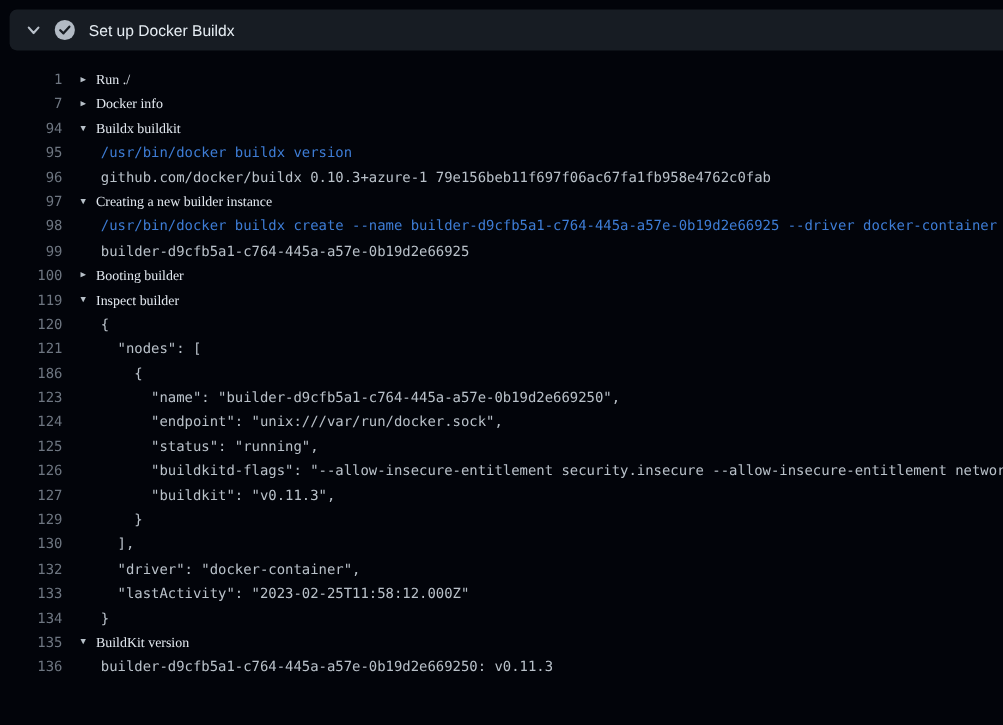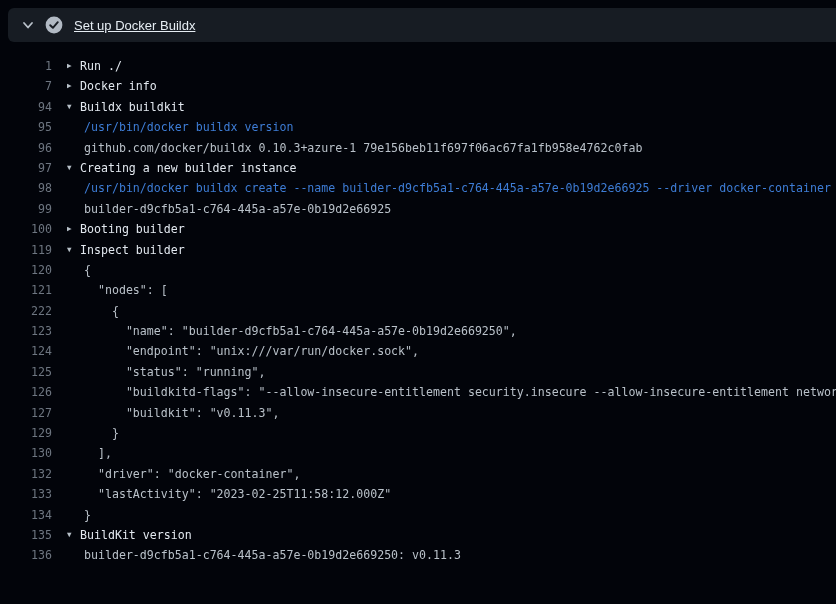--- a/index.html
+++ b/index.html
@@ -19,21 +19,20 @@
     cursor: pointer;
   }
   .chev { margin-left: 13px; width: 14px; height: 14px; display: flex; align-items: center; justify-content: center; flex: none; }
   .status { margin-left: 10px; width: 18px; height: 18px; flex: none; }
   .step-title {
     margin-left: 11px;
     font-family: "Liberation Sans", sans-serif;
     font-size: 13px; font-weight: 500;
     color: #e6edf3;
     white-space: nowrap;
-    text-decoration: underline;
   }
   .log {
     position: absolute; top: 42px; left: 0; right: 0; bottom: 0;
     padding-top: 14px;
     overflow: hidden;
   }
   .row {
     height: 20.4px; line-height: 20.4px;
     position: relative;
     padding-left: 84px;
@@ -47,21 +46,21 @@
     color: #6e7681;
     cursor: pointer;
   }
   .row .arrow {
     position: absolute; left: 67px; top: 0;
     font-size: 7.5px; line-height: 20.4px;
     color: #b7c0c8;
     cursor: pointer;
   }
   .row.group-collapsed, .row.group-expanded { padding-left: 80px; cursor: pointer; }
-  .row.group-collapsed .txt, .row.group-expanded .txt { color: #e2e8ef; }
+  .row.group-collapsed .txt, .row.group-expanded .txt { color: #e2e8ef; font-family: Liberation Serif, serif; }
   .row.command .txt { color: #3e7dd6; }
   .row.output .txt { color: #b9c1c9; text-align: center; }
 </style>
 </head>
 <body>
 
 <div class="step-header">
   <span class="chev">
     <svg width="12" height="12" viewBox="0 0 12 12">
       <polyline points="2,4 6,8.5 10,4" fill="none" stroke="#b9c1ca" stroke-width="1.8" stroke-linecap="round" stroke-linejoin="round"></polyline>
@@ -82,21 +81,21 @@
     <div class="row group-expanded"><span class="ln">94</span><span class="arrow">▼</span><span class="txt">Buildx buildkit</span></div>
     <div class="row command"><span class="ln">95</span><span class="txt">/usr/bin/docker buildx version</span></div>
     <div class="row output"><span class="ln">96</span><span class="txt">github.com/docker/buildx 0.10.3+azure-1 79e156beb11f697f06ac67fa1fb958e4762c0fab</span></div>
     <div class="row group-expanded"><span class="ln">97</span><span class="arrow">▼</span><span class="txt">Creating a new builder instance</span></div>
     <div class="row command"><span class="ln">98</span><span class="txt">/usr/bin/docker buildx create --name builder-d9cfb5a1-c764-445a-a57e-0b19d2e66925 --driver docker-container -</span></div>
     <div class="row output"><span class="ln">99</span><span class="txt">builder-d9cfb5a1-c764-445a-a57e-0b19d2e66925</span></div>
     <div class="row group-collapsed"><span class="ln">100</span><span class="arrow">▶</span><span class="txt">Booting builder</span></div>
     <div class="row group-expanded"><span class="ln">119</span><span class="arrow">▼</span><span class="txt">Inspect builder</span></div>
     <div class="row output"><span class="ln">120</span><span class="txt">{</span></div>
     <div class="row output"><span class="ln">121</span><span class="txt">  "nodes": [</span></div>
-    <div class="row output"><span class="ln">222</span><span class="txt">    {</span></div>
+    <div class="row output"><span class="ln">186</span><span class="txt">    {</span></div>
     <div class="row output"><span class="ln">123</span><span class="txt">      "name": "builder-d9cfb5a1-c764-445a-a57e-0b19d2e669250",</span></div>
     <div class="row output"><span class="ln">124</span><span class="txt">      "endpoint": "unix:///var/run/docker.sock",</span></div>
     <div class="row output"><span class="ln">125</span><span class="txt">      "status": "running",</span></div>
     <div class="row output"><span class="ln">126</span><span class="txt">      "buildkitd-flags": "--allow-insecure-entitlement security.insecure --allow-insecure-entitlement networ</span></div>
     <div class="row output"><span class="ln">127</span><span class="txt">      "buildkit": "v0.11.3",</span></div>
     <div class="row output"><span class="ln">129</span><span class="txt">    }</span></div>
     <div class="row output"><span class="ln">130</span><span class="txt">  ],</span></div>
     <div class="row output"><span class="ln">132</span><span class="txt">  "driver": "docker-container",</span></div>
     <div class="row output"><span class="ln">133</span><span class="txt">  "lastActivity": "2023-02-25T11:58:12.000Z"</span></div>
     <div class="row output"><span class="ln">134</span><span class="txt">}</span></div>

